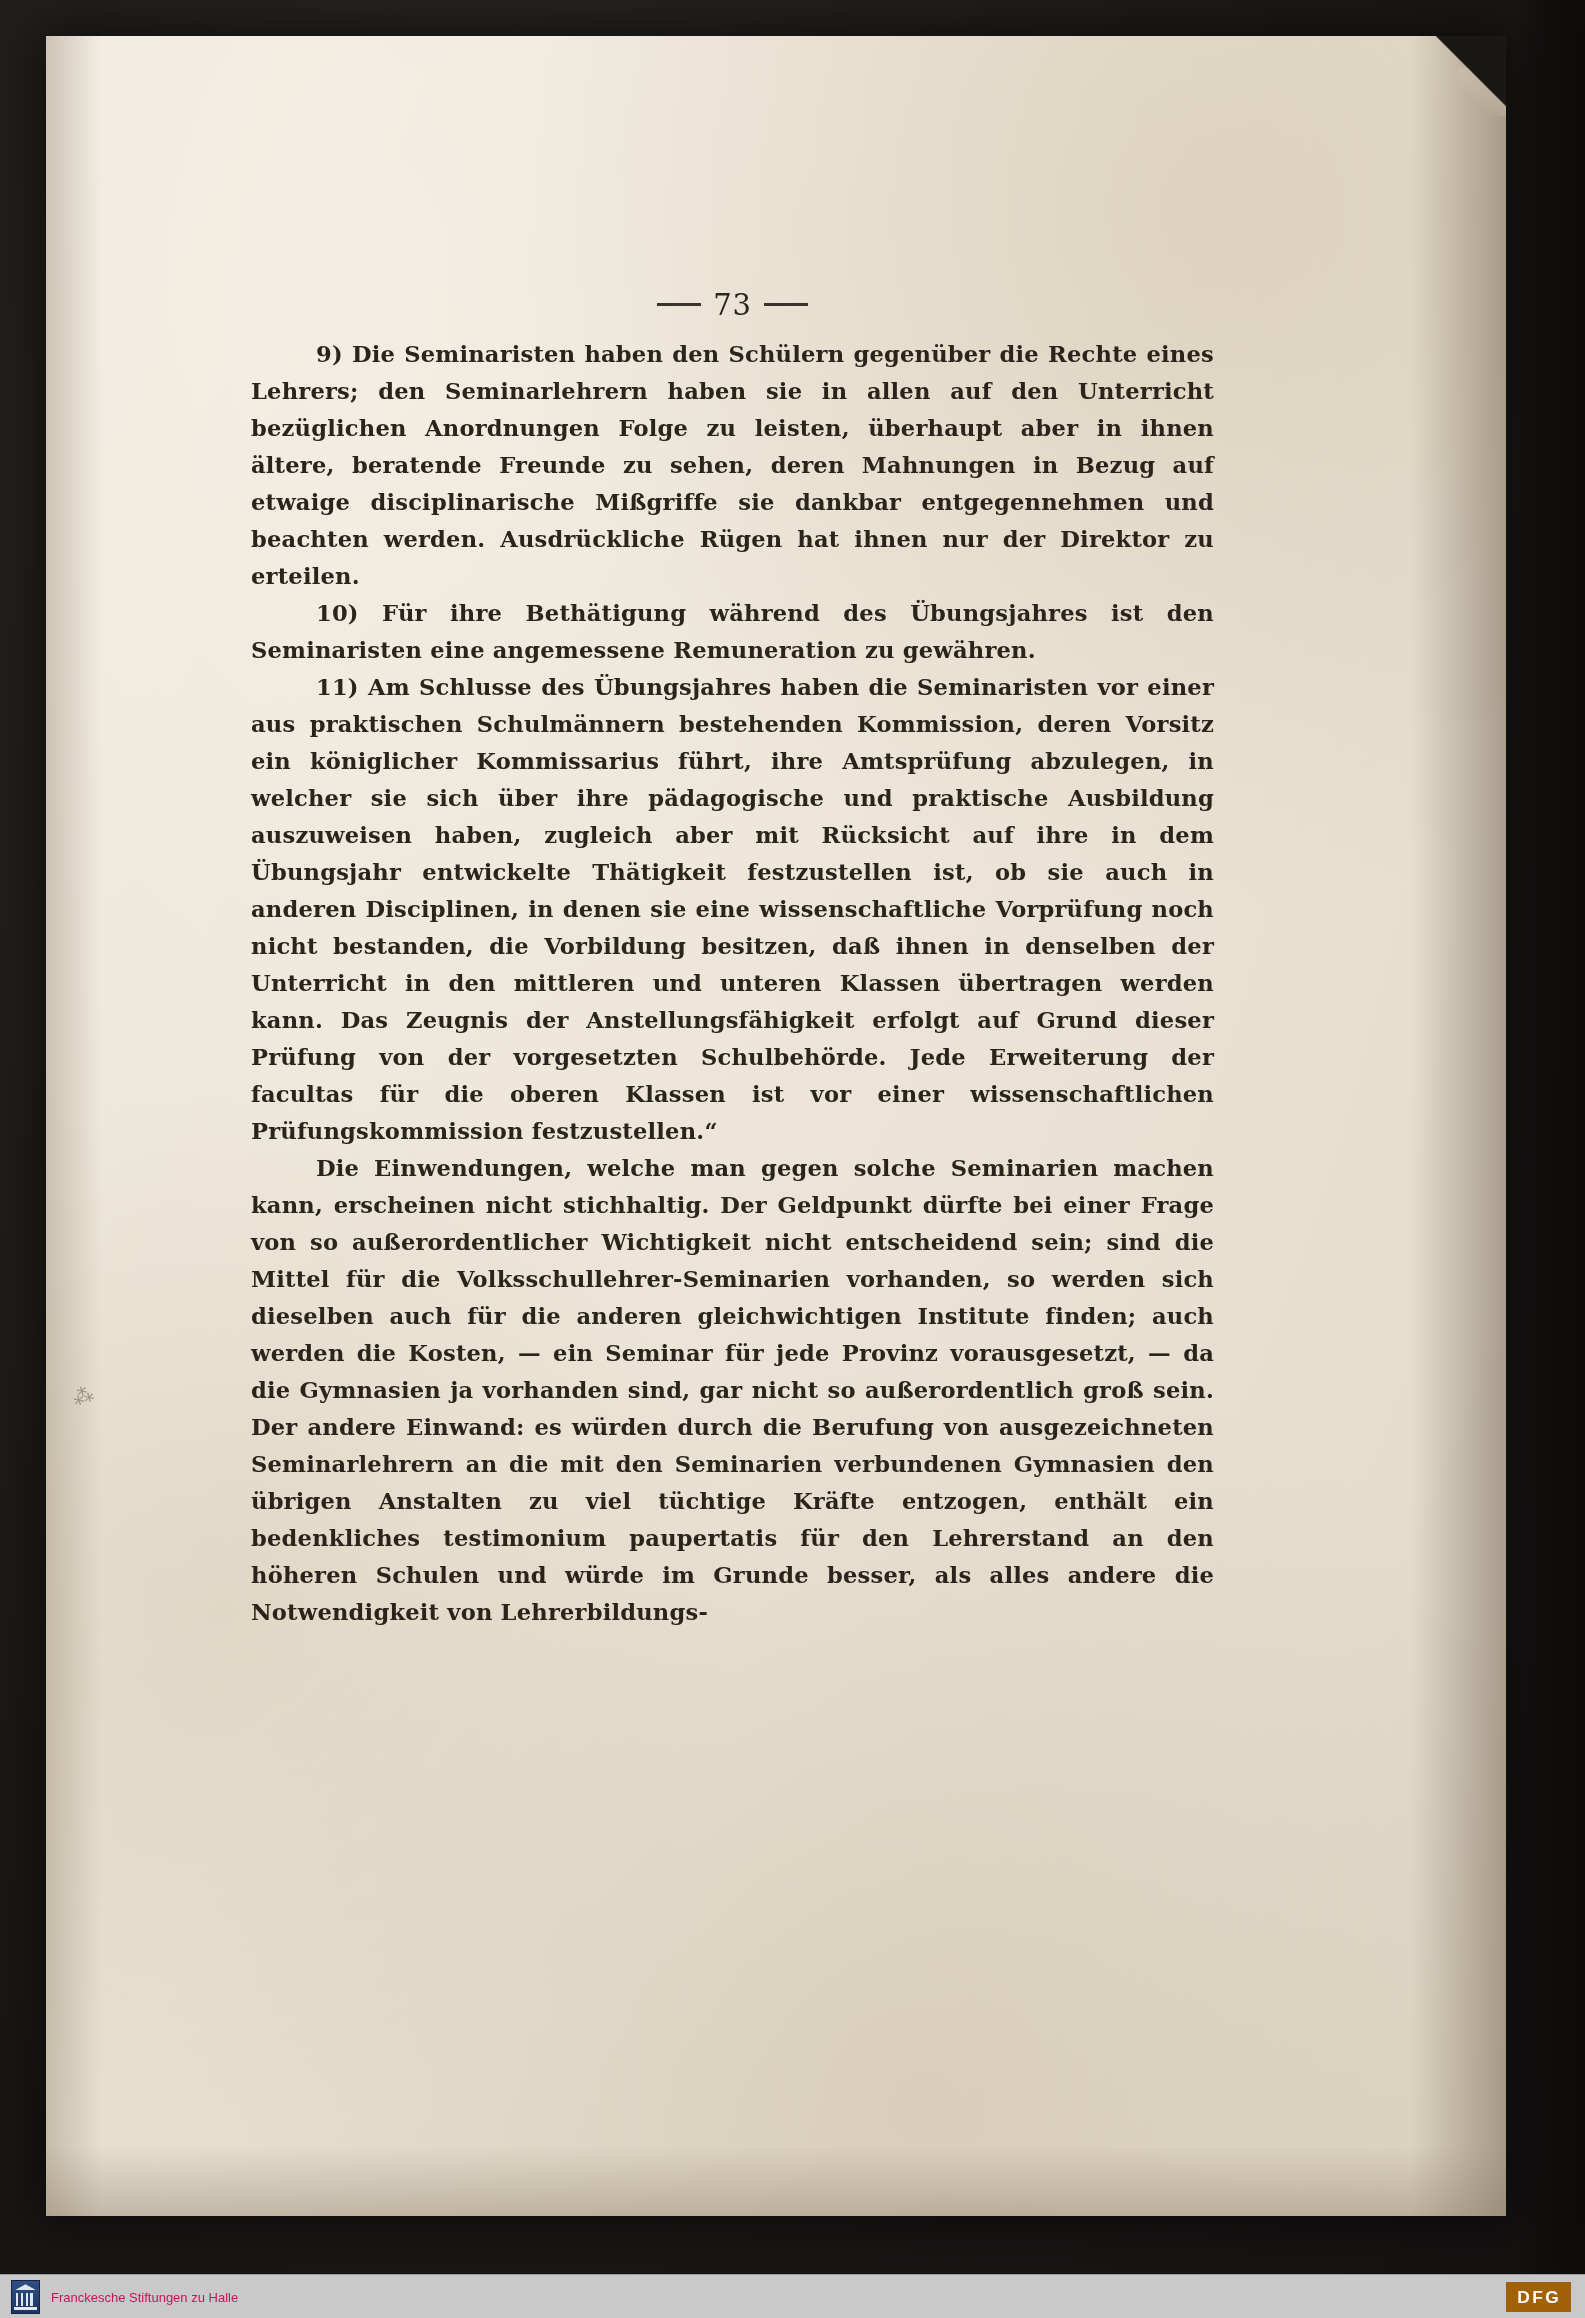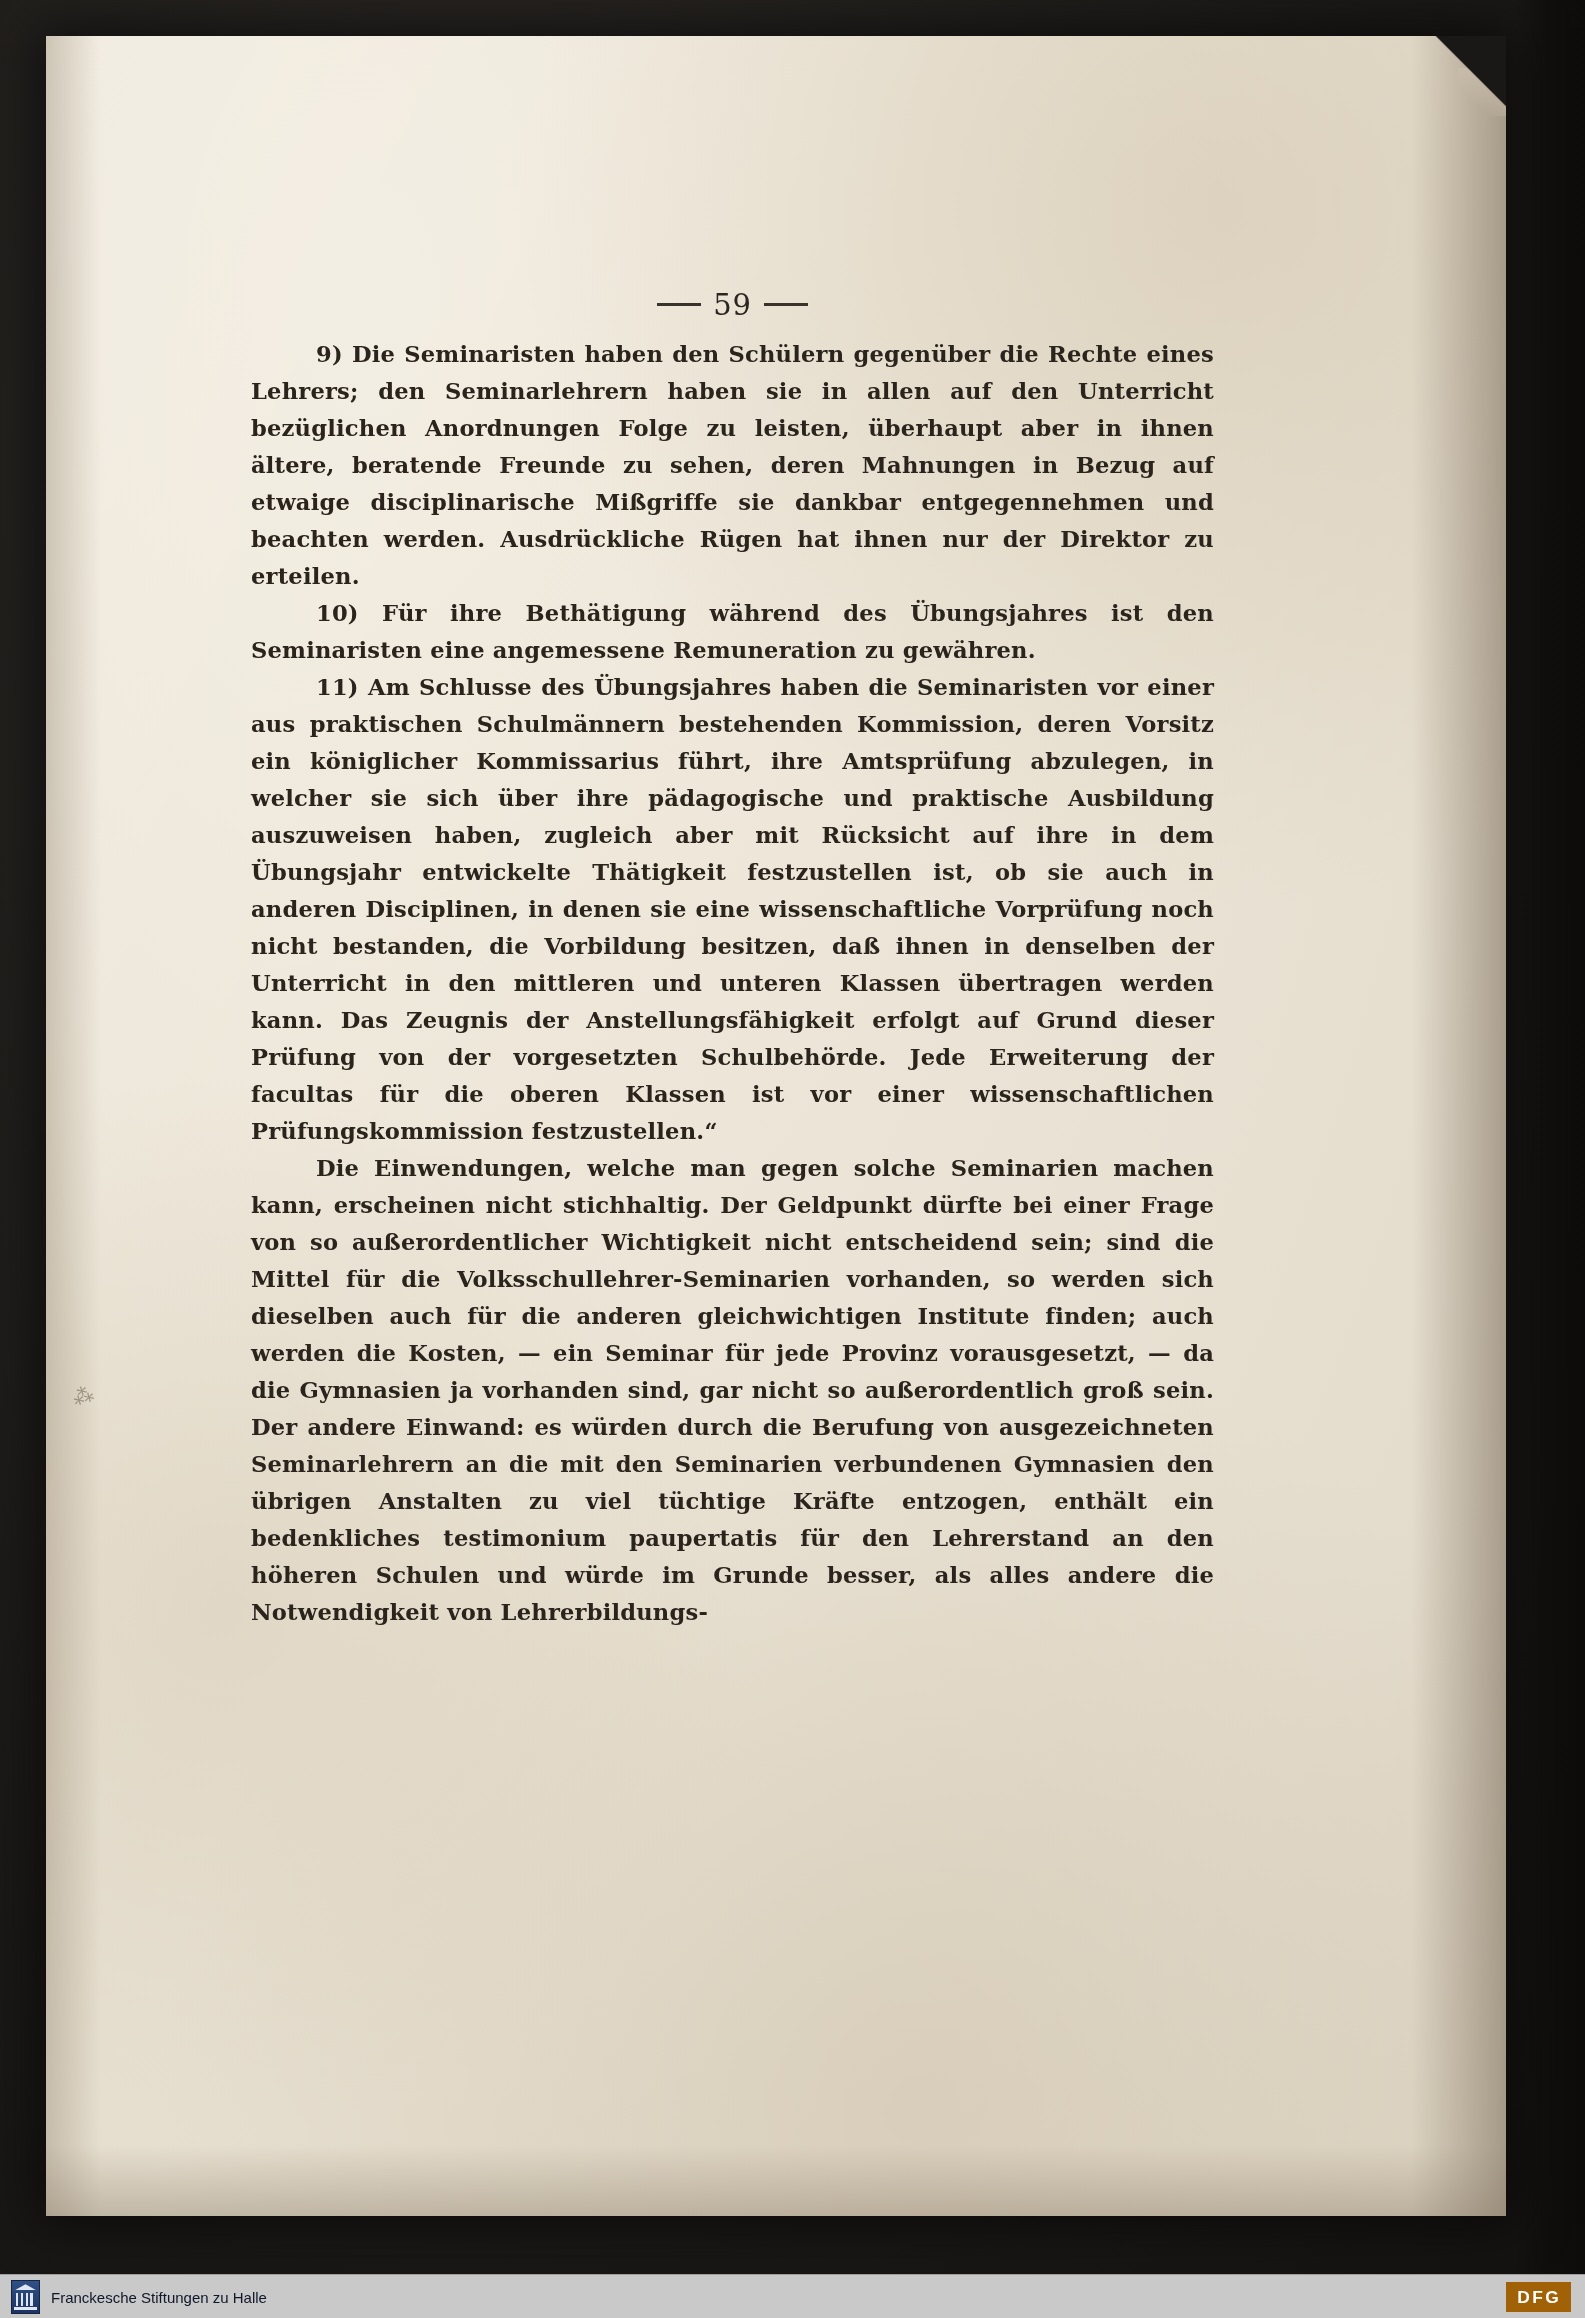--- a/index.html
+++ b/index.html
@@ -201,22 +201,22 @@
     background: repeating-linear-gradient(to right, #dfe6f2 0 2.4px, transparent 2.4px 4.8px);
   }
   .inst-logo .cap {
     position: absolute;
     left: 2.4px; right: 2.4px; bottom: 3.2px;
     height: 2.4px;
     background: #dfe6f2;
   }
   .inst-name {
     font-family: "Liberation Sans", sans-serif;
-    font-size: 15px;
-    color: #0f172a;
+    font-size: 13px;
+    color: #be185d;
   }
   .viewer-bar .bar-right {
     padding-right: 14.3px;
     display: flex;
     align-items: center;
   }
   .dfg-logo {
     background: #a16207;
     color: #ffffff;
     font-family: "Liberation Sans", sans-serif;
@@ -235,21 +235,21 @@
 <div class="page">
   <div class="left-edge-shade"></div>
   <div class="right-edge-shade"></div>
   <div class="bottom-edge-shade"></div>
   <div class="corner-fold2"></div>
   <div class="corner-fold"></div>
 
   <div class="margin-mark">⁂</div>
 
   <div class="folio">
-    <span class="rule"></span><span>59</span><span class="rule"></span>
+    <span class="rule"></span><span>73</span><span class="rule"></span>
   </div>
 
   <div class="body-text">
     <p class="indent">9) Die Seminaristen haben den Schülern gegenüber die Rechte eines Lehrers; den Seminarlehrern haben sie in allen auf den Unterricht bezüglichen Anordnungen Folge zu leisten, überhaupt aber in ihnen ältere, beratende Freunde zu sehen, deren Mahnungen in Bezug auf etwaige disciplinarische Mißgriffe sie dankbar entgegennehmen und beachten werden. Ausdrückliche Rügen hat ihnen nur der Direktor zu erteilen.</p>
     <p class="indent">10) Für ihre Bethätigung während des Übungsjahres ist den Seminaristen eine angemessene Remuneration zu gewähren.</p>
     <p class="indent">11) Am Schlusse des Übungsjahres haben die Seminaristen vor einer aus praktischen Schulmännern bestehenden Kommission, deren Vorsitz ein königlicher Kommissarius führt, ihre Amtsprüfung abzulegen, in welcher sie sich über ihre pädagogische und praktische Ausbildung auszuweisen haben, zugleich aber mit Rücksicht auf ihre in dem Übungsjahr entwickelte Thätigkeit festzustellen ist, ob sie auch in anderen Disciplinen, in denen sie eine wissenschaftliche Vorprüfung noch nicht bestanden, die Vorbildung besitzen, daß ihnen in denselben der Unterricht in den mittleren und unteren Klassen übertragen werden kann. Das Zeugnis der Anstellungsfähigkeit erfolgt auf Grund dieser Prüfung von der vorgesetzten Schulbehörde. Jede Erweiterung der facultas für die oberen Klassen ist vor einer wissenschaftlichen Prüfungskommission festzustellen.“</p>
     <p class="indent">Die Einwendungen, welche man gegen solche Seminarien machen kann, erscheinen nicht stichhaltig. Der Geldpunkt dürfte bei einer Frage von so außerordentlicher Wichtigkeit nicht entscheidend sein; sind die Mittel für die Volksschullehrer-Seminarien vorhanden, so werden sich dieselben auch für die anderen gleichwichtigen Institute finden; auch werden die Kosten, — ein Seminar für jede Provinz vorausgesetzt, — da die Gymnasien ja vorhanden sind, gar nicht so außerordentlich groß sein. Der andere Einwand: es würden durch die Berufung von ausgezeichneten Seminarlehrern an die mit den Seminarien verbundenen Gymnasien den übrigen Anstalten zu viel tüchtige Kräfte entzogen, enthält ein bedenkliches testimonium paupertatis für den Lehrerstand an den höheren Schulen und würde im Grunde besser, als alles andere die Notwendigkeit von Lehrerbildungs-</p>
   </div>
 </div>
 

